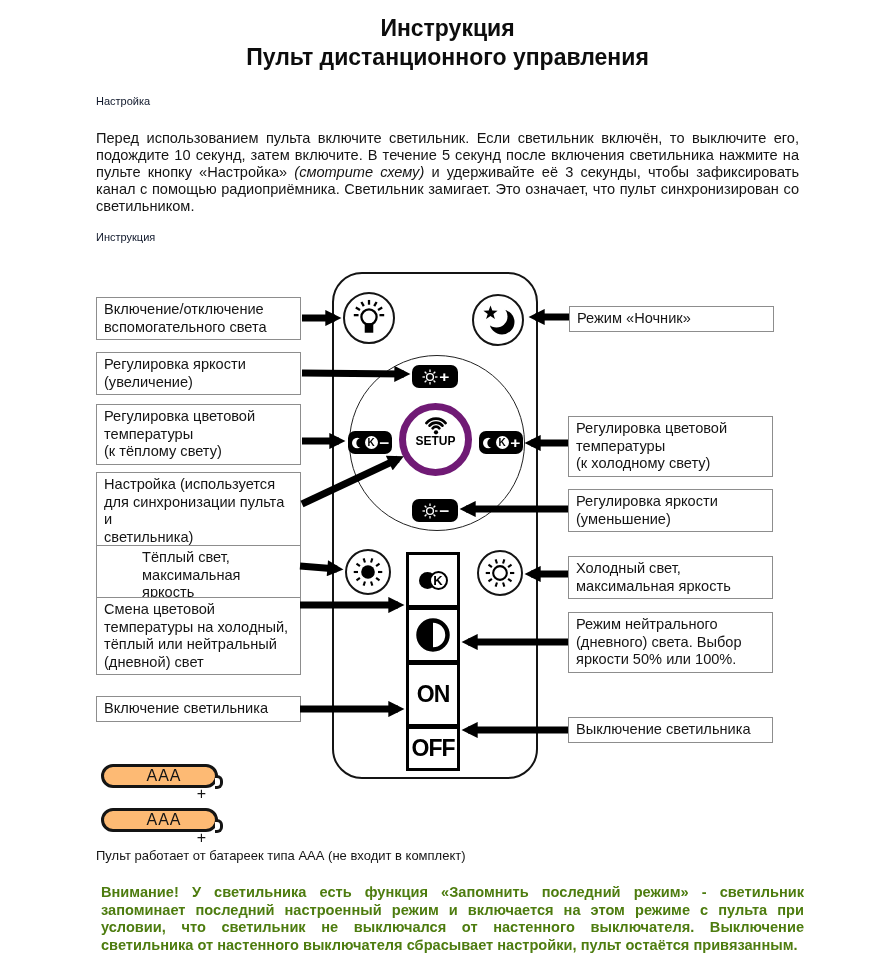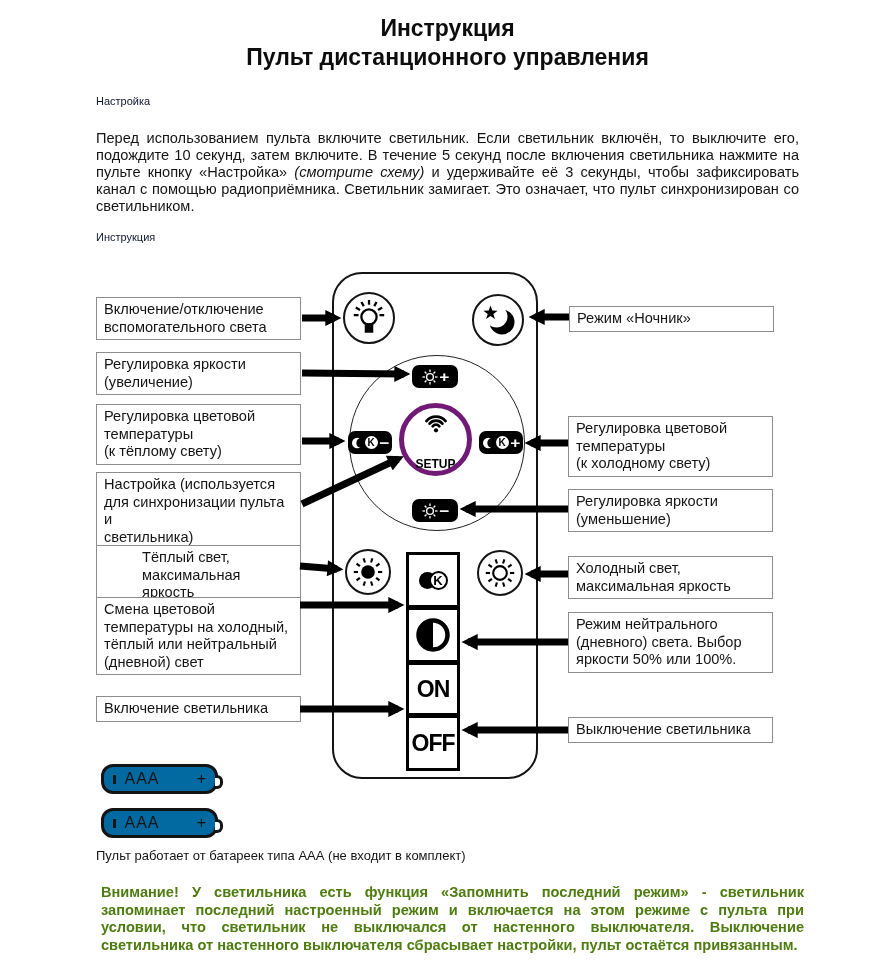--- a/index.html
+++ b/index.html
@@ -20,35 +20,35 @@
            font-size:14.6px;line-height:17.6px;padding:3px 7px;white-space:pre-line;color:#141414;}
   
   .remote-body{left:332px;top:272px;width:206px;height:507px;border:2.5px solid #141414;border-radius:30px;box-sizing:border-box;background:#fff;}
   .circle-btn{border:2.6px solid #141414;border-radius:50%;box-sizing:border-box;background:#fff;
               display:flex;align-items:center;justify-content:center;}
   .dpad{left:349px;top:355px;width:176px;height:176px;border:1.6px solid #222;border-radius:50%;box-sizing:border-box;}
   .pill{background:#000;border-radius:7px;height:23px;display:flex;align-items:center;justify-content:center;gap:2px;box-sizing:border-box;}
   .pill .sign{color:#fff;font-weight:bold;font-size:15px;line-height:15px;transform:scaleX(1.15);}
   .kcirc{display:inline-flex;align-items:center;justify-content:center;width:13px;height:13px;border-radius:50%;
          background:#fff;color:#000;font-size:10px;font-weight:bold;}
-  .setup-ring{left:399px;top:403px;width:73px;height:73px;border:5px solid #701a75;border-radius:50%;box-sizing:border-box;
-              background:#fff;display:flex;flex-direction:column;align-items:center;justify-content:space-between;}
+  .setup-ring{left:399px;top:403px;width:73px;height:73px;border:7px solid #701a75;border-radius:50%;box-sizing:border-box;
+              background:#fff;display:flex;flex-direction:column;align-items:center;justify-content:flex-start;}
   .setup-label{font-size:12px;font-weight:bold;letter-spacing:0px;color:#000;margin-top:-1px;}
   .btncol{left:406px;top:552px;width:54px;height:219px;border:3px solid #000;box-sizing:border-box;background:#fff;
           display:flex;flex-direction:column;}
   .cell{display:flex;align-items:center;justify-content:center;background:#fff;}
-  .cell.c1{height:50px;}.cell.c2{height:50px;}.cell.c3{height:48px;}.cell.c4{flex:1;}
+  .cell.c1{height:50px;}.cell.c2{height:50px;}.cell.c3{height:59px;}.cell.c4{flex:1;}
   .sep{height:5px;background:#000;flex:0 0 auto;}
   .onoff{font-weight:bold;font-size:23px;letter-spacing:-1px;color:#000;}
   .kdot{width:17px;height:17px;border-radius:50%;background:#000;margin-right:-7px;}
   .kcirc2{display:flex;align-items:center;justify-content:center;width:19px;height:19px;border-radius:50%;
           background:#fff;border:2.2px solid #000;font-size:13px;font-weight:bold;color:#000;z-index:1;box-sizing:border-box;}
   
-  .battery{width:117px;height:30px;border:3px solid #141414;border-radius:12px;box-sizing:border-box;background:#0369a1;
-           display:flex;align-items:center;}
+  .battery{width:117px;height:24px;border:3px solid #141414;border-radius:12px;box-sizing:border-box;background:#fdba74;
+           display:flex;align-items:center;flex-direction:column;}
   .bat-minus{width:2.5px;height:9px;background:#141414;margin-left:9px;}
   .bat-type{font-size:16px;color:#141414;margin-left:9px;letter-spacing:1px;}
   .bat-plus{font-size:16px;color:#141414;margin-left:auto;margin-right:9px;}
   .bat-nub{position:absolute;right:-8px;top:8px;width:8px;height:14px;border:3px solid #141414;border-left:none;
            border-radius:0 6px 6px 0;box-sizing:border-box;background:#fff;}
   .arrows{left:0;top:0;pointer-events:none;}
 </style>
 </head>
 <body>
 

